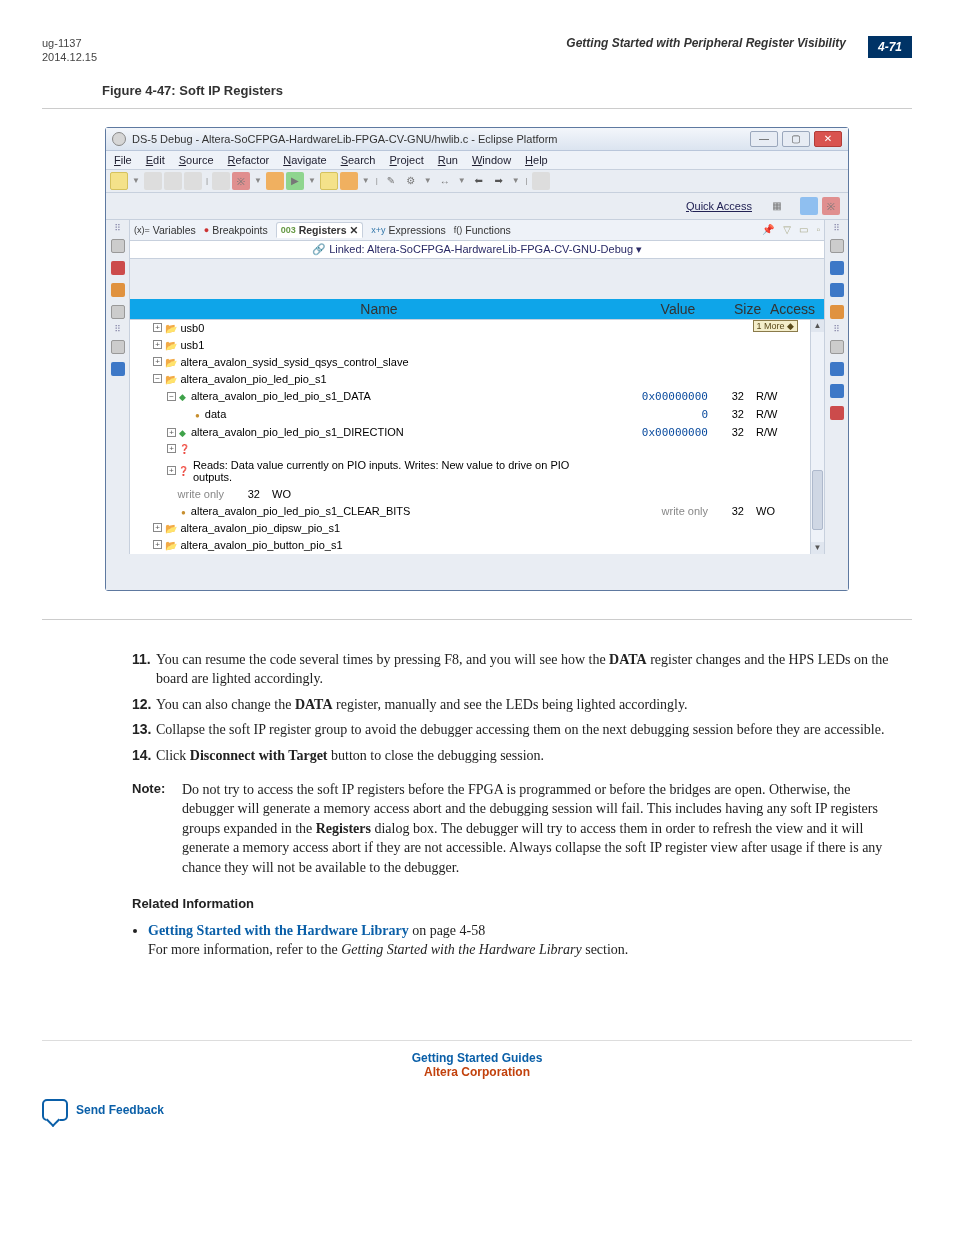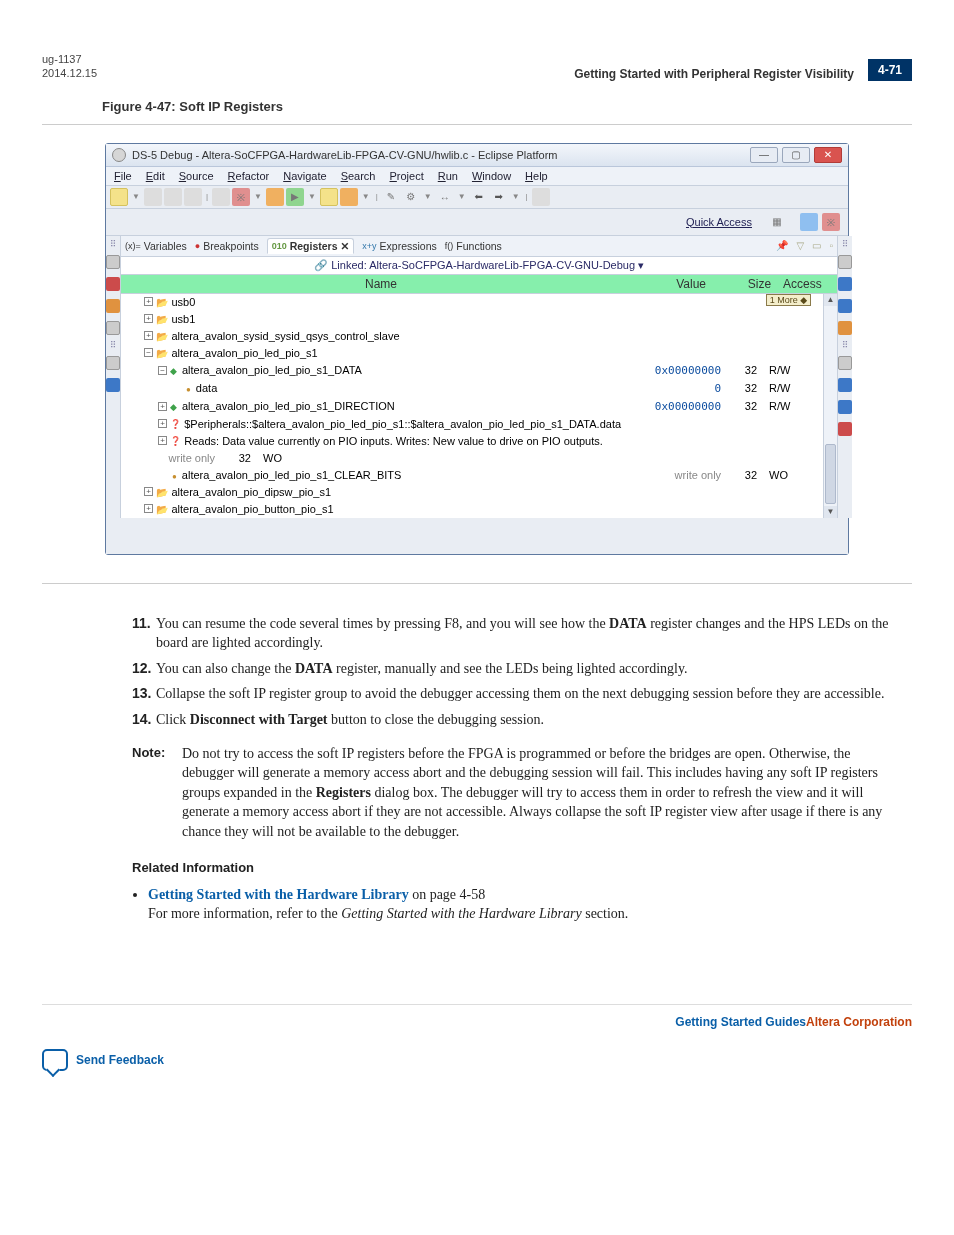--- a/index.html
+++ b/index.html
@@ -5,35 +5,36 @@
   * { box-sizing: border-box; }
   body {
     margin: 0;
     font-family: Georgia, 'Times New Roman', serif;
     font-size: 14px;
     color: #222;
     background: #fff;
     width: 954px;
   }
   .page {
-    padding: 52px 42px 30px 42px;
+    padding: 36px 42px 30px 42px;
   }
   .top-header {
     display: flex;
     justify-content: space-between;
     font-family: Arial, sans-serif;
     font-size: 11px;
     color: #444;
     margin-bottom: 18px;
   }
   .top-header .left { line-height: 1.3; }
   .top-header .right {
     display: flex;
-    align-items: flex-end;
-    gap: 14px;
+    align-items: flex-start;
+    gap: 22px;
+    font-style: italic;
   }
   .top-header .right .title { font-weight: bold; font-size: 12px; color:#333; }
   .page-num-box {
     background: #036;
     color: #fff;
     font-weight: bold;
     padding: 4px 10px;
     font-size: 12px;
   }
   .figure-caption {
@@ -140,22 +141,22 @@
   .tab .pre { font-size:9px; }
   .tab.active { font-weight:bold; border:1px solid #c7d0dd;border-bottom-color:#fff;background:#fff;padding:1px 4px;border-radius:3px 3px 0 0;}
   .tabs .spacer{flex:1;}
   .tabs .mini{font-size:10px;color:#aa8;}
   .linked {
     text-align:center;padding:2px 0;color:#2a2a66;font-size:11px;
     background:#fff;border-bottom:1px solid #c7d0dd;
   }
   .linked .chain{color:#c9a93f;}
   .grid-head {
-    display:flex; background:#86efac;border-bottom:1px solid #c7d0dd;
-    font-size:12px;color:#333;
+    display:flex; background:#0ea5e9;border-bottom:1px solid #c7d0dd;
+    font-size:14px;color:#333;margin-top:40px;
   }
   .grid-head > div,.grid-row > div {
     padding:2px 6px;
   }
   .col-name{flex:1;}
   .col-value{width:100px;text-align:right;}
   .col-size{width:36px;text-align:right;}
   .col-access{width:60px;}
   .grid {
     background:#fff; position:relative;
@@ -196,24 +197,25 @@
   .note-row { display:flex; margin: 14px 0; line-height:1.4; }
   .note-label { font-weight:bold; width:50px; flex-shrink:0; font-family:Arial,sans-serif; font-size:13px;}
   .related { font-weight:bold; font-family:Arial,sans-serif; margin:18px 0 10px 0; font-size:13px; padding-left: 0;}
   .related-body{padding-left:0;}
   ul.bullets{margin:0;padding-left:16px;}
   ul.bullets li{margin-bottom:4px;line-height:1.4;}
   a.link{color:#0a5fa8;font-weight:bold;text-decoration:none;}
   em{font-style:italic;}
   .footer {
     margin-top: 80px;
-    display:flex; justify-content:flex-end; align-items:center;
+    display:flex; justify-content:center; align-items:center;
     font-family:Arial,sans-serif; font-size:12px;
     padding: 10px 0 6px 0;
     border-top: 1px solid #ddd;
+    flex-direction: column;
   }
   .footer .fleft{color:#0a5fa8;font-weight:bold;}
   .footer .fright{color:#c2410c;font-weight:bold;}
   .feedback { display:flex; align-items:center; gap:8px; margin-top:14px; }
   .fb-icon {
     width:26px;height:22px;border:2px solid #0a5fa8;border-radius:5px;position:relative;
   }
   .fb-icon::after{
     content:"";position:absolute;left:4px;bottom:-6px;width:8px;height:8px;
     border-left:2px solid #0a5fa8;border-bottom:2px solid #0a5fa8;
@@ -317,21 +319,21 @@
       <div class="center">
         <div class="tabs">
           <span class="tab">
                 <span class="pre">(x)=</span>
                 <span>Variables</span>
               </span>
           <span class="tab">
                 <span class="pre" style="color:#c33">●</span>
                 <span>Breakpoints</span>
               </span>
-          <span class="tab active"><span class="pre" style="color:#694">010</span><span>Registers</span> ✕</span>
+          <span class="tab active"><span class="pre" style="color:#694">003</span><span>Registers</span> ✕</span>
           <span class="tab">
                 <span class="pre" style="color:#37a">x+y</span>
                 <span>Expressions</span>
               </span>
           <span class="tab">
                 <span class="pre">f()</span>
                 <span>Functions</span>
               </span>
           <span class="spacer"></span>
           <span class="mini">📌</span>
@@ -428,21 +430,20 @@
                     </div>
                     <div class="col-value val-mono">0x00000000</div>
                     <div class="col-size">32</div>
                     <div class="col-access">R/W</div>
                   </div>
                   <div class="grid-row">
                     <div class="col-name tree">
                       <span class="indent" style="width: 28px;"></span>
                       <span class="expander">+</span>
                       <span style="color: rgb(85, 170, 119); font-size: 9px;">❓</span>
-                      <span> $Peripherals::$altera_avalon_pio_led_pio_s1::$altera_avalon_pio_led_pio_s1_DATA.data</span>
                     </div>
                     <div class="col-value val-mono"></div>
                     <div class="col-size"></div>
                     <div class="col-access"></div>
                   </div>
                   <div class="grid-row">
                     <div class="col-name tree">
                       <span class="indent" style="width: 28px;"></span>
                       <span class="expander">+</span>
                       <span style="color: rgb(85, 170, 119); font-size: 9px;">❓</span>

